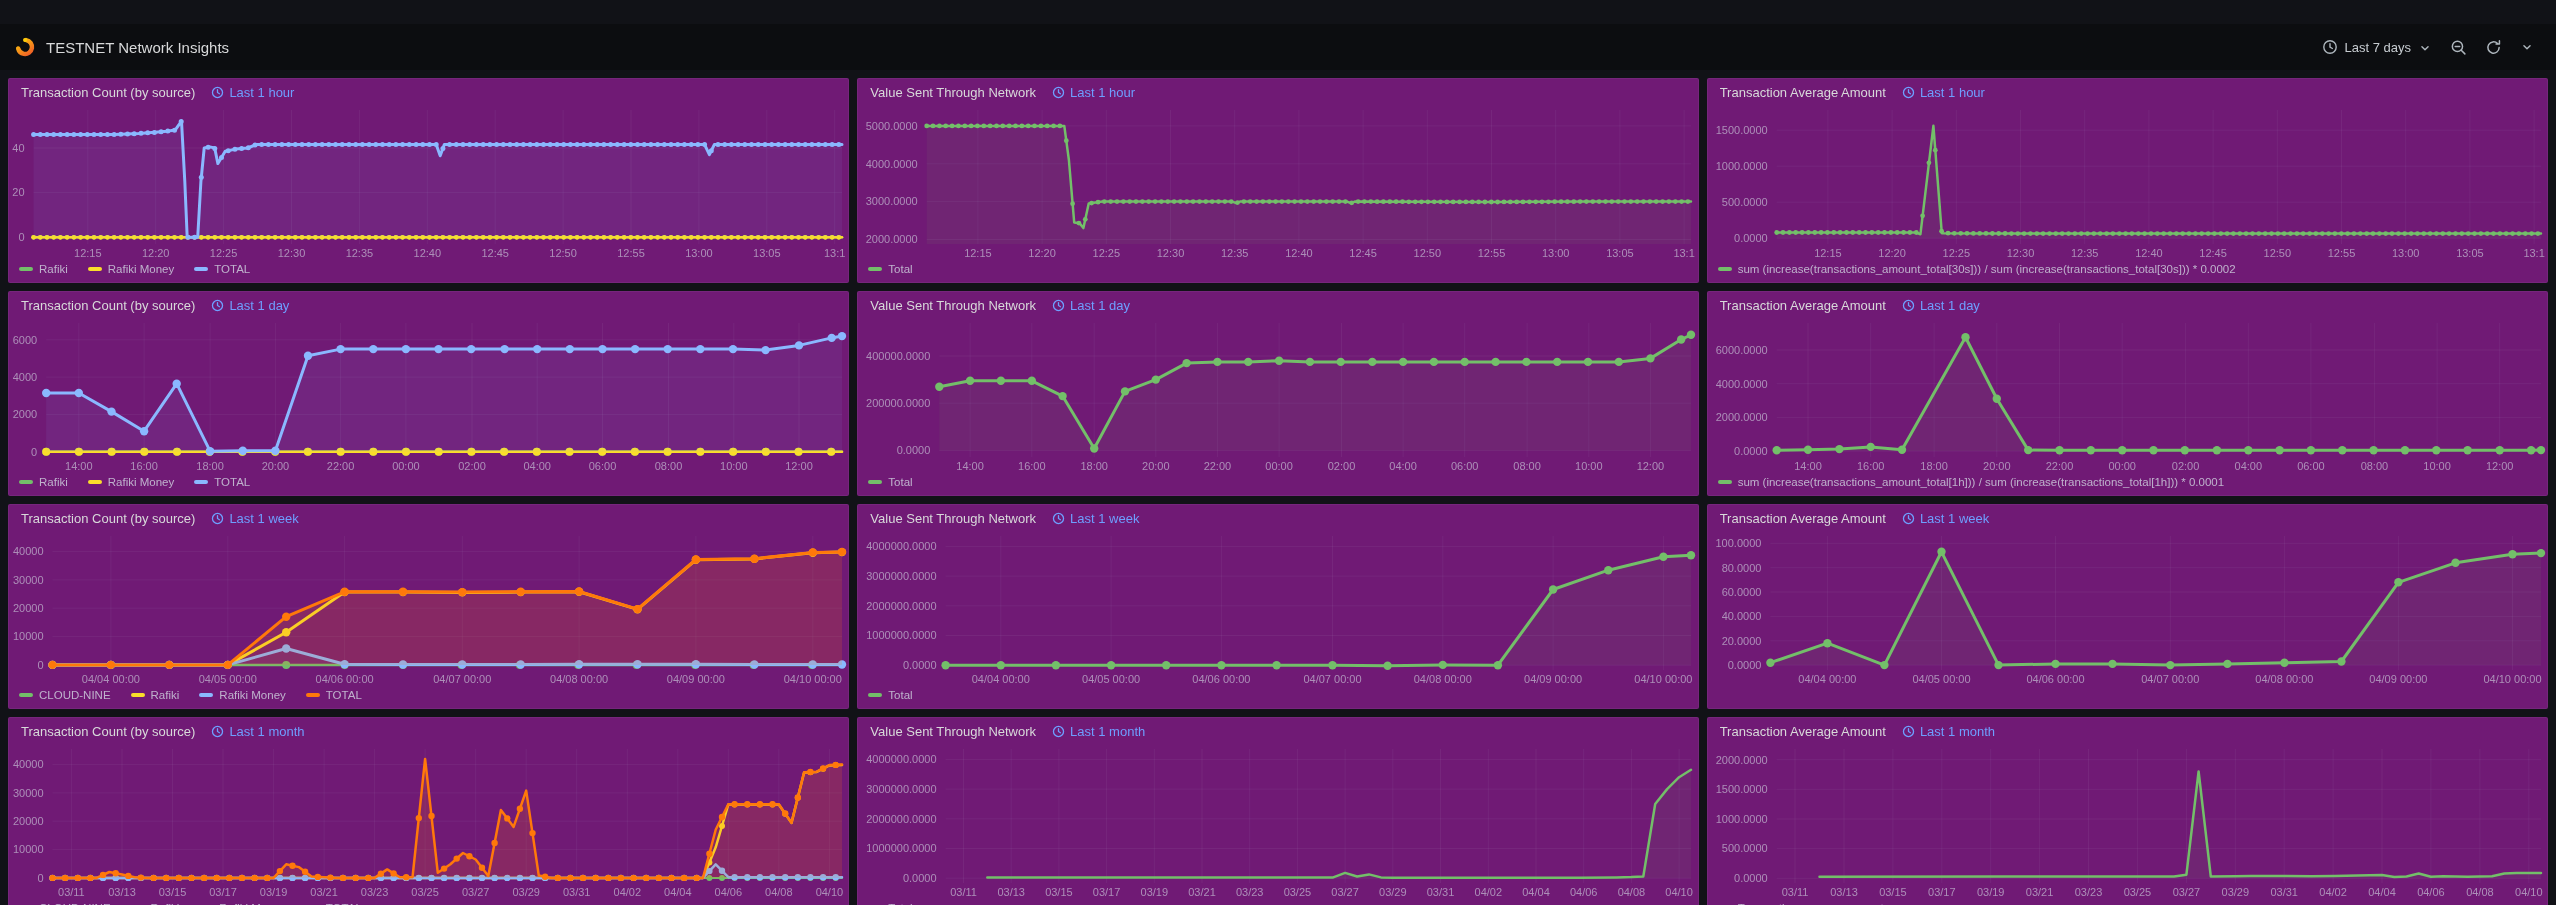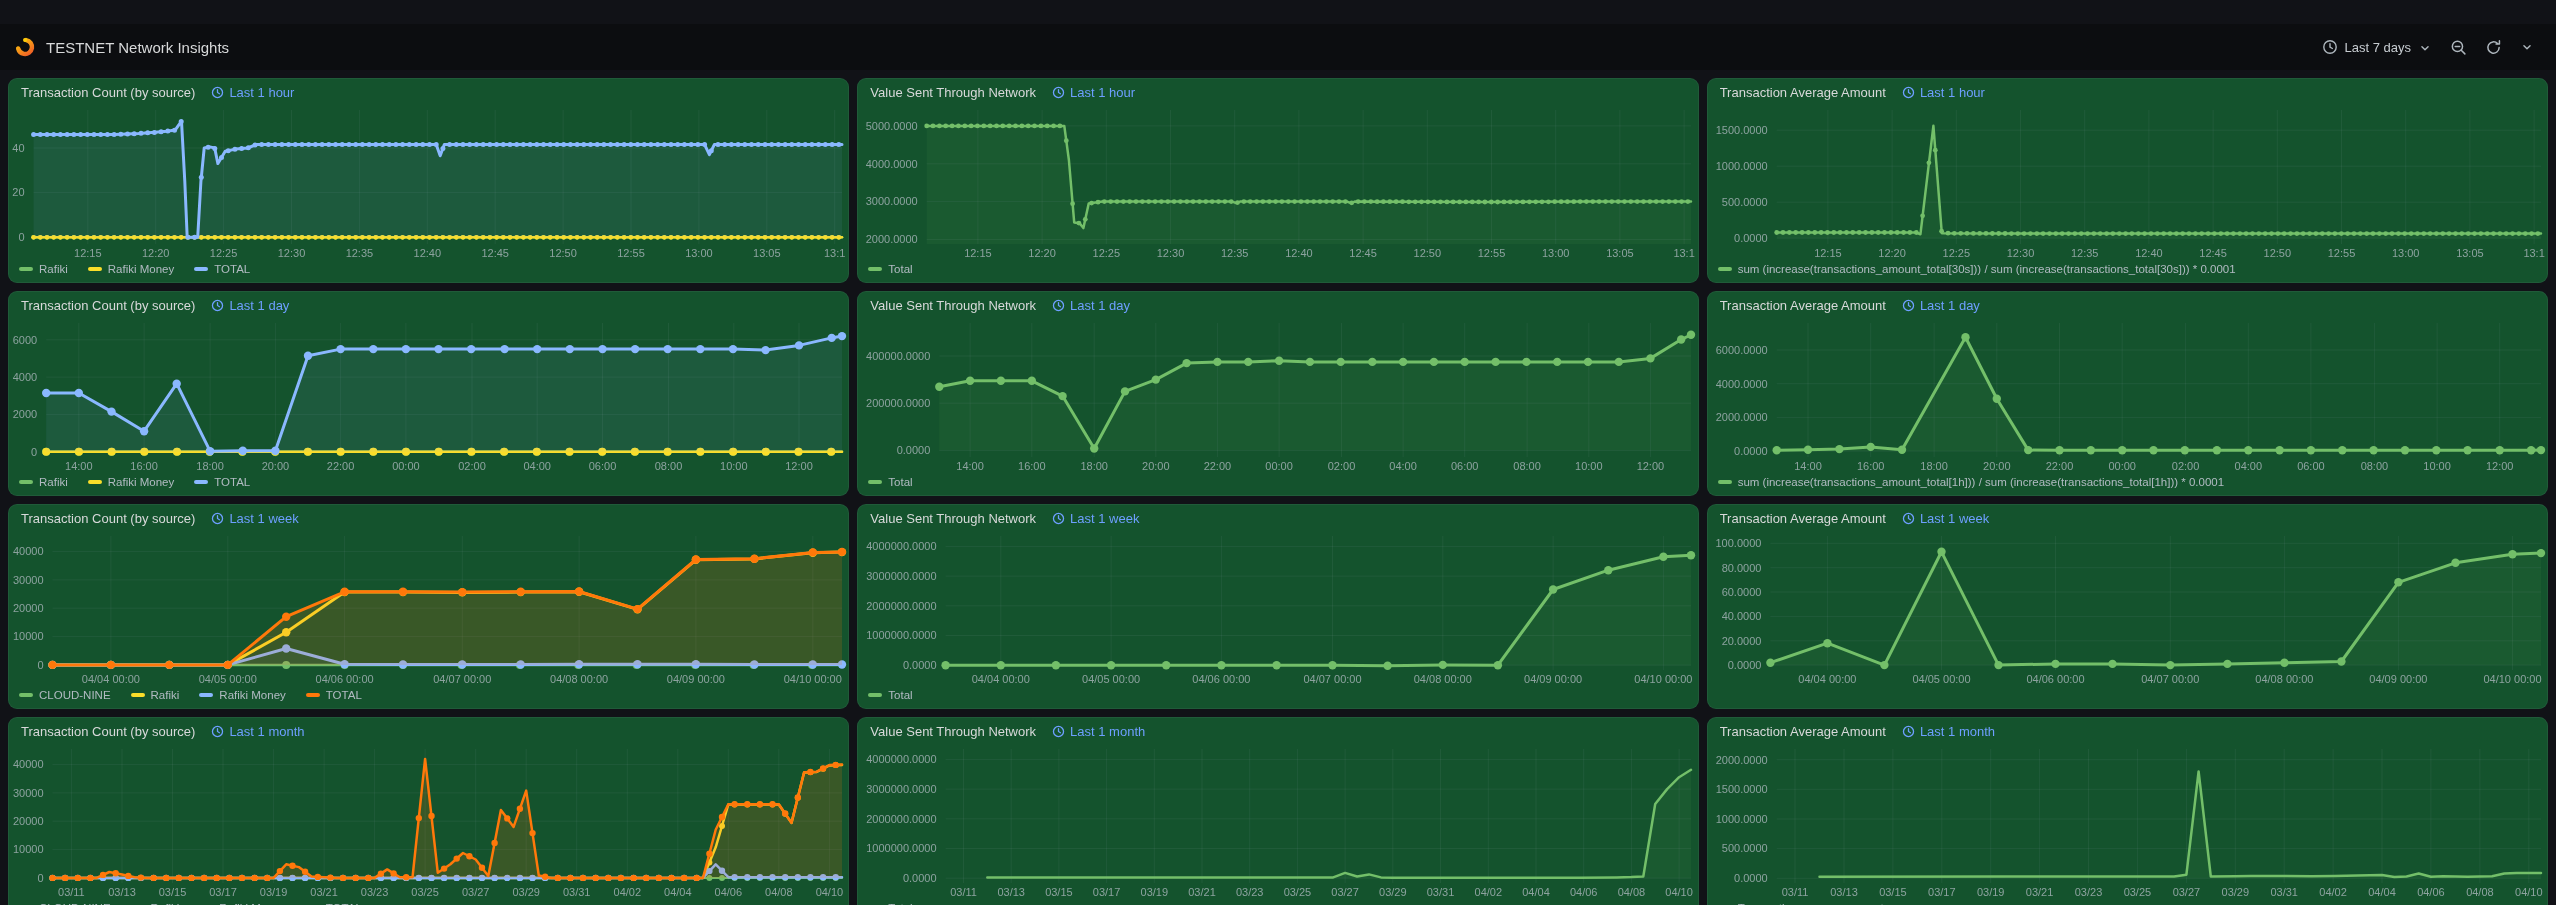--- a/index.html
+++ b/index.html
@@ -20,21 +20,21 @@
     background:transparent; border:none; color:#c7ccd1; cursor:pointer;
     display:flex; align-items:flex-end; gap:7px; font-size:13px; padding:6px 8px;
     font-family:"Liberation Sans", sans-serif;
   }
   .navbtn svg { display:block; }
   .grid {
     display:grid; grid-template-columns:repeat(3,1fr); grid-auto-rows:205px;
     gap:8px; padding:8px;
   }
   .panel {
-    background:#14532d; border:1px solid rgba(204,204,220,0.07); border-radius:9px;
+    background:#701a75; border:1px solid rgba(204,204,220,0.07); border-radius:2px;
     display:flex; flex-direction:column; min-width:0; overflow:hidden;text-align:center;
   }
   .panel-header {
     display:flex; align-items:center; gap:16px; padding:6px 12px 2px; font-size:13px;
     flex:0 0 auto;
   }
   .panel-title { color:#d8d9da; font-weight:500; cursor:pointer; }
   .panel-range { color:#6e9fff; display:flex; align-items:center; gap:5px; cursor:pointer; text-decoration:none; }
   .chart-wrap { flex:1 1 auto; position:relative; min-height:0; }
   .chart-wrap svg { position:absolute; left:0; top:0; }
@@ -888,21 +888,21 @@
             <circle cx="804.6" cy="131.6" r="2.4" fill="#73bf69"></circle>
             <circle cx="810.9" cy="131.6" r="2.4" fill="#73bf69"></circle>
             <circle cx="817.3" cy="131.6" r="2.4" fill="#73bf69"></circle>
             <circle cx="823.6" cy="131.6" r="2.4" fill="#73bf69"></circle>
             <circle cx="829.9" cy="131.6" r="2.4" fill="#73bf69"></circle>
           </svg>
         </div>
     <div class="legend">
           <span class="legend-item">
             <span class="swatch" style="background: rgb(115, 191, 105);"></span>
-            <span>sum (increase(transactions_amount_total[30s])) / sum (increase(transactions_total[30s])) * 0.0001</span>
+            <span>sum (increase(transactions_amount_total[30s])) / sum (increase(transactions_total[30s])) * 0.0002</span>
           </span>
         </div>
   </section>
 
   <section class="panel">
     <div class="panel-header">
       <span class="panel-title">Transaction Count (by source)</span>
       <a class="panel-range">
         <span style="display:flex;">
           <svg width="13" height="13" viewBox="0 0 16 16" fill="none" stroke="#6e9fff" stroke-width="1.6">

